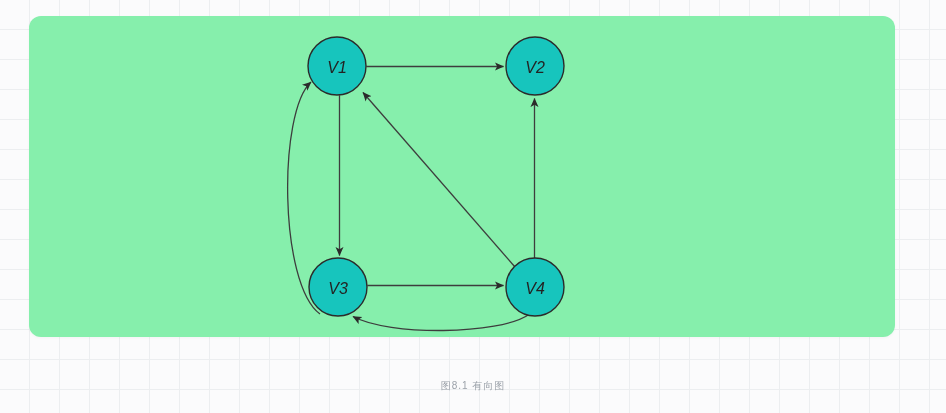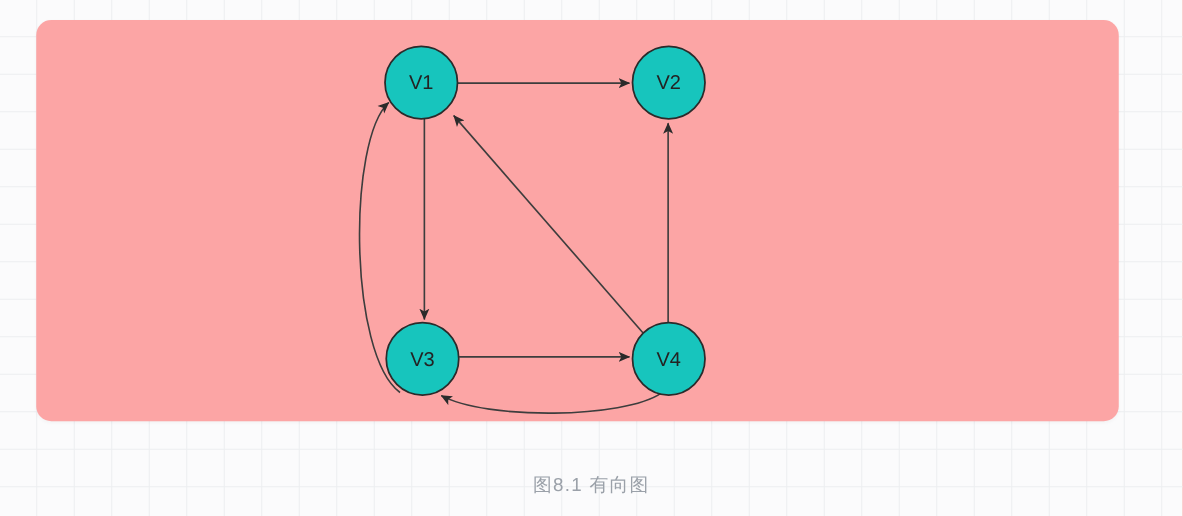--- a/index.html
+++ b/index.html
@@ -26,24 +26,25 @@
     inset: 0;
   }
 
   
   .figure-card {
     position: absolute;
     left: 29px;
     top: 16px;
     width: 866px;
     height: 321px;
-    background: #fca5a5;
+    background: #86efac;
     border-radius: 12px;
     box-shadow: 0 1px 3px rgba(0,0,0,0.035);
     overflow: hidden;
+    font-style: italic;
   }
 
   .graph-svg {
     position: absolute;
     left: 0;
     top: 0;
     width: 866px;
     height: 321px;
     display: block;
   }
@@ -71,21 +72,21 @@
   }
 
   
   .figure-caption {
     position: absolute;
     left: 0;
     top: 379px;
     width: 946px;
     text-align: center;
     font-family: "Liberation Sans", sans-serif;
-    font-size: 15px;
+    font-size: 10px;
     letter-spacing: 1px;
     color: #9ba1a9;
     user-select: none;
   }
 </style>
 </head>
 <body>
 
 <div id="page-root">
 

